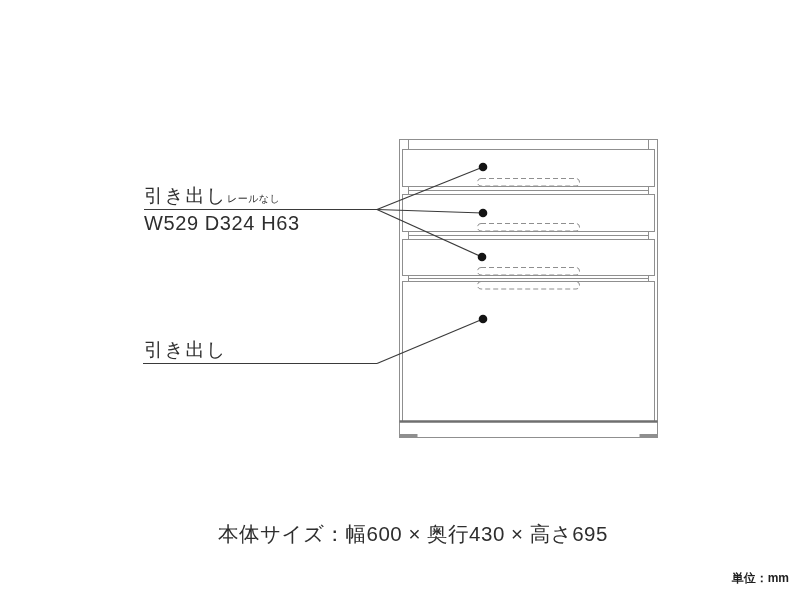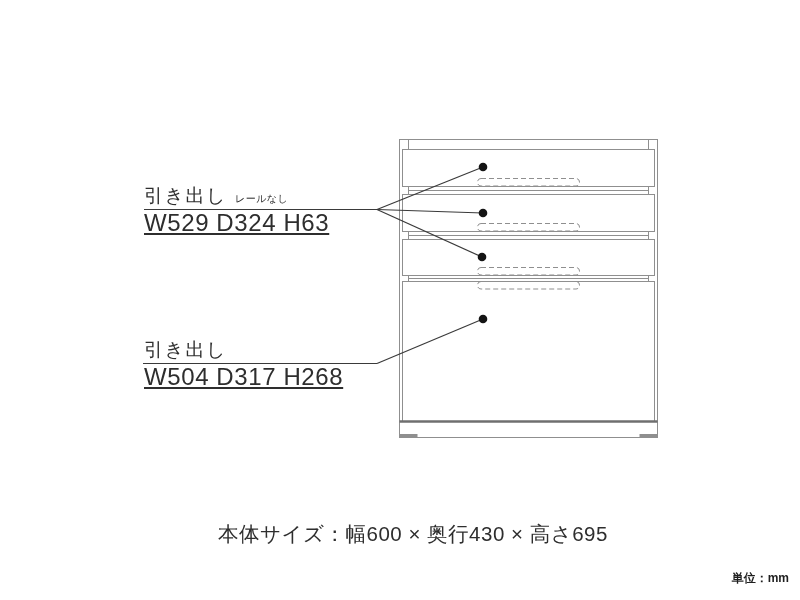--- a/index.html
+++ b/index.html
@@ -26,43 +26,41 @@
   .annotation {
     position: absolute;
     left: 144px;
     color: #2e2e2e;
   }
   .annotation.first  { top: 183px; }
   .annotation.second { top: 337px; }
   .ann-line1 {
     display: flex;
     align-items: baseline;
-    gap: 8px;
     height: 26px;
   }
   .ann-title {
     font-size: 19px;
     font-weight: 500;
     letter-spacing: 1.5px;
     line-height: 26px;
     white-space: nowrap;
   }
   .ann-sub {
     font-size: 10px;
     font-weight: 400;
     letter-spacing: 0.5px;
     white-space: nowrap;
   }
   .ann-dims {
     margin-top: 2px;
-    font-size: 24px;
+    font-size: 20px;
     line-height: 24px;
     letter-spacing: 0.6px;
     white-space: nowrap;
-    text-decoration: underline;
   }
   .body-size {
     position: absolute;
     left: 0;
     right: 0;
     top: 520px;
     text-align: center;
     font-size: 20.5px;
     letter-spacing: 0.5px;
     color: #2e2e2e;
@@ -143,20 +141,19 @@
       <span class="ann-title">引き出し</span>
       <span class="ann-sub">レールなし</span>
     </div>
     <div class="ann-dims">W529 D324 H63</div>
   </div>
 
   <div class="annotation second">
     <div class="ann-line1">
       <span class="ann-title">引き出し</span>
     </div>
-    <div class="ann-dims">W504 D317 H268</div>
   </div>
 
   <div class="body-size">本体サイズ：幅600 × 奥行430 × 高さ695</div>
 
   <div class="unit-note">単位：mm</div>
 
 </div>
 
 </body></html>

